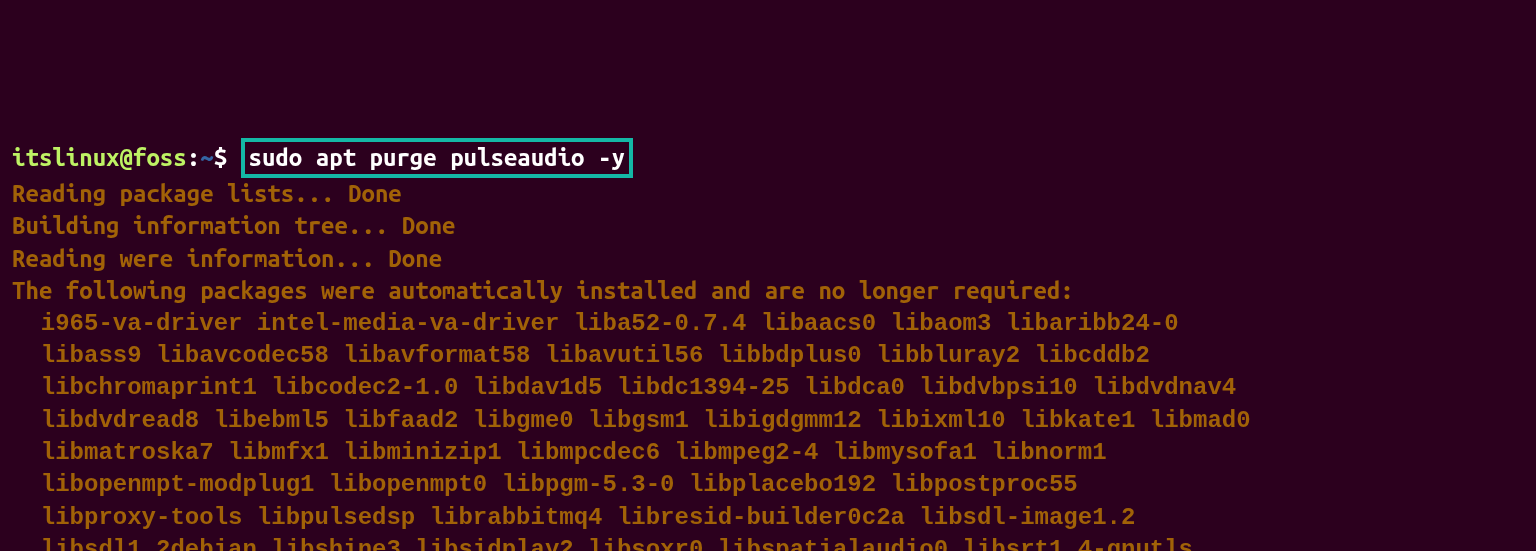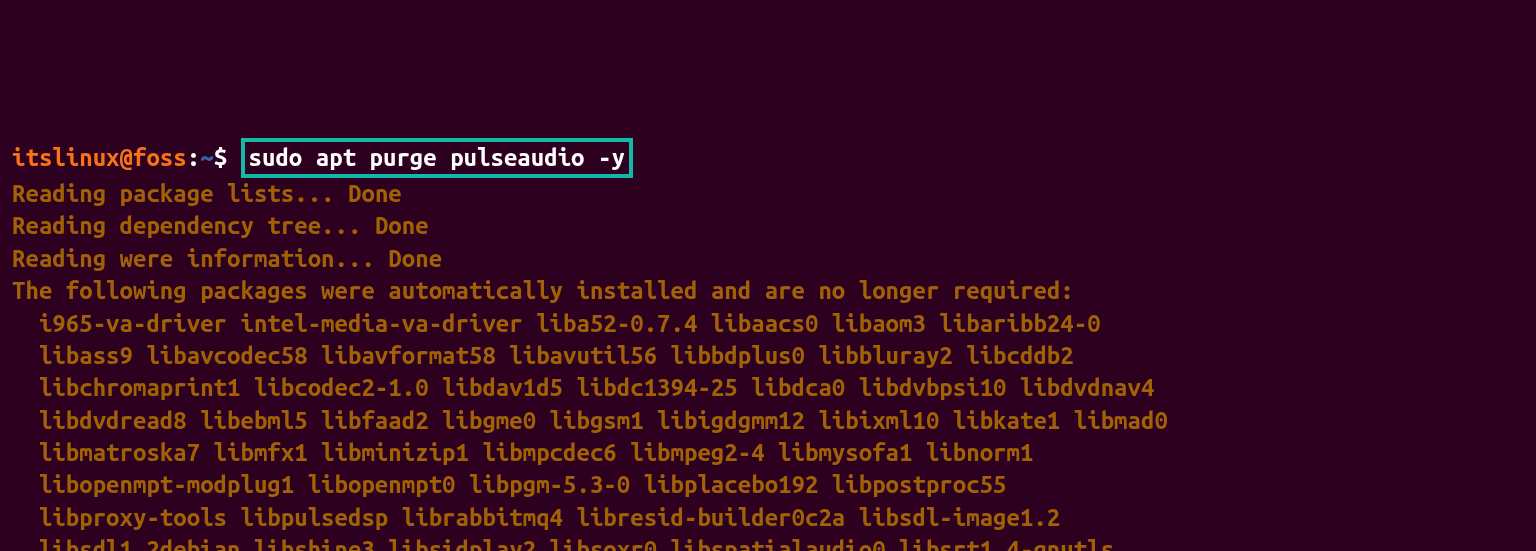--- a/index.html
+++ b/index.html
@@ -14,46 +14,47 @@
       font-size: 24px;
       line-height: 1.35;
       padding: 8px 12px;
       width: 1536px;
       height: 551px;
       overflow: hidden;
       white-space: pre-wrap;
       font-weight: bold;
     }
     .prompt-user {
-      color: #f97316;
+      color: #bef264;
     }
     .prompt-path {
       color: #3465a4;
     }
     .prompt-dollar {
       color: #ffffff;
     }
     .command-highlight {
       border: 4px solid #14b8a6;
       padding: 0 4px;
       display: inline-block;
     }
     .output-line {
       color: #a16207;
     }
     .indent {
       padding-left: 2ch;
+      font-family: Liberation Mono, monospace;
     }
   </style>
 </head>
 <body>
 
 
 
 <div><span><span class="prompt-user">itslinux@foss</span><span class="prompt-dollar">:</span><span class="prompt-path">~</span><span class="prompt-dollar">$</span> <span class="command-highlight">sudo apt purge pulseaudio -y</span></span>
 <span class="output-line">Reading package lists... Done</span>
-<span class="output-line">Reading dependency tree... Done</span>
+<span class="output-line">Building information tree... Done</span>
 <span class="output-line">Reading were information... Done</span>
 <span class="output-line">The following packages were automatically installed and are no longer required:</span>
 <div class="indent output-line">i965-va-driver intel-media-va-driver liba52-0.7.4 libaacs0 libaom3 libaribb24-0</div><div class="indent output-line">libass9 libavcodec58 libavformat58 libavutil56 libbdplus0 libbluray2 libcddb2</div><div class="indent output-line">libchromaprint1 libcodec2-1.0 libdav1d5 libdc1394-25 libdca0 libdvbpsi10 libdvdnav4</div><div class="indent output-line">libdvdread8 libebml5 libfaad2 libgme0 libgsm1 libigdgmm12 libixml10 libkate1 libmad0</div><div class="indent output-line">libmatroska7 libmfx1 libminizip1 libmpcdec6 libmpeg2-4 libmysofa1 libnorm1</div><div class="indent output-line">libopenmpt-modplug1 libopenmpt0 libpgm-5.3-0 libplacebo192 libpostproc55</div><div class="indent output-line">libproxy-tools libpulsedsp librabbitmq4 libresid-builder0c2a libsdl-image1.2</div><div class="indent output-line">libsdl1.2debian libshine3 libsidplay2 libsoxr0 libspatialaudio0 libsrt1.4-gnutls</div></div>
 
 
 
 
 </body></html>

